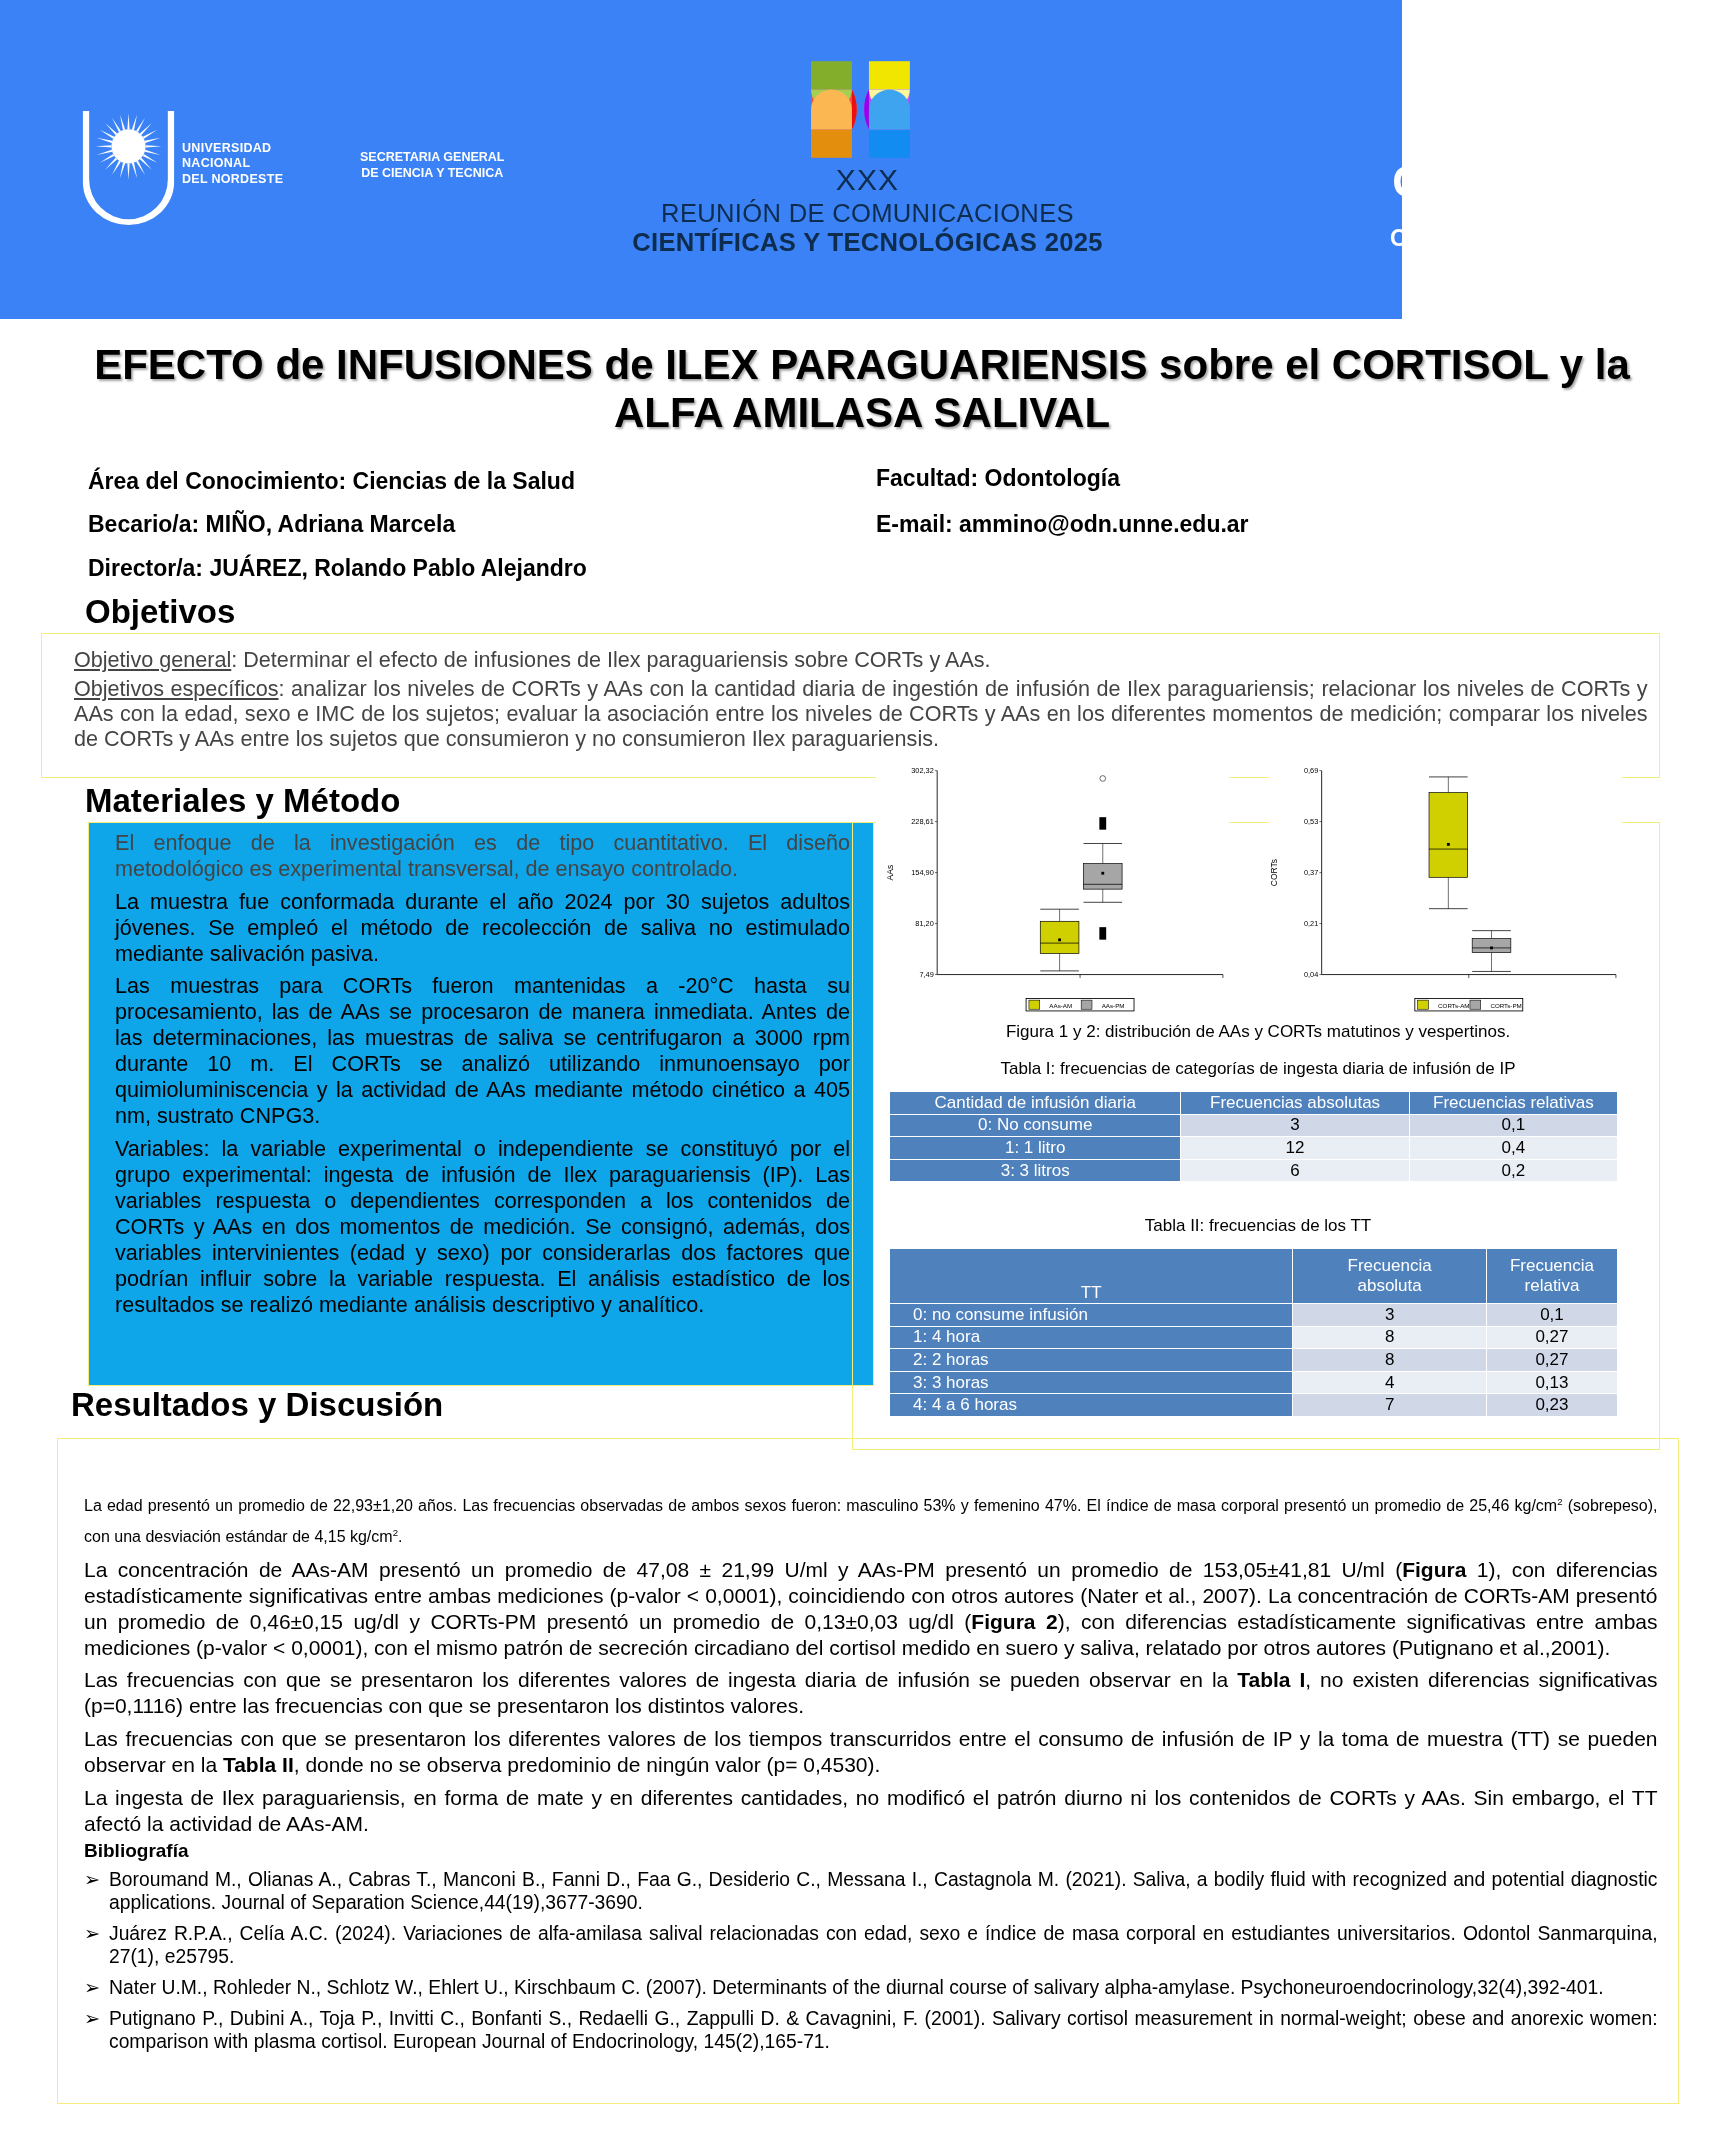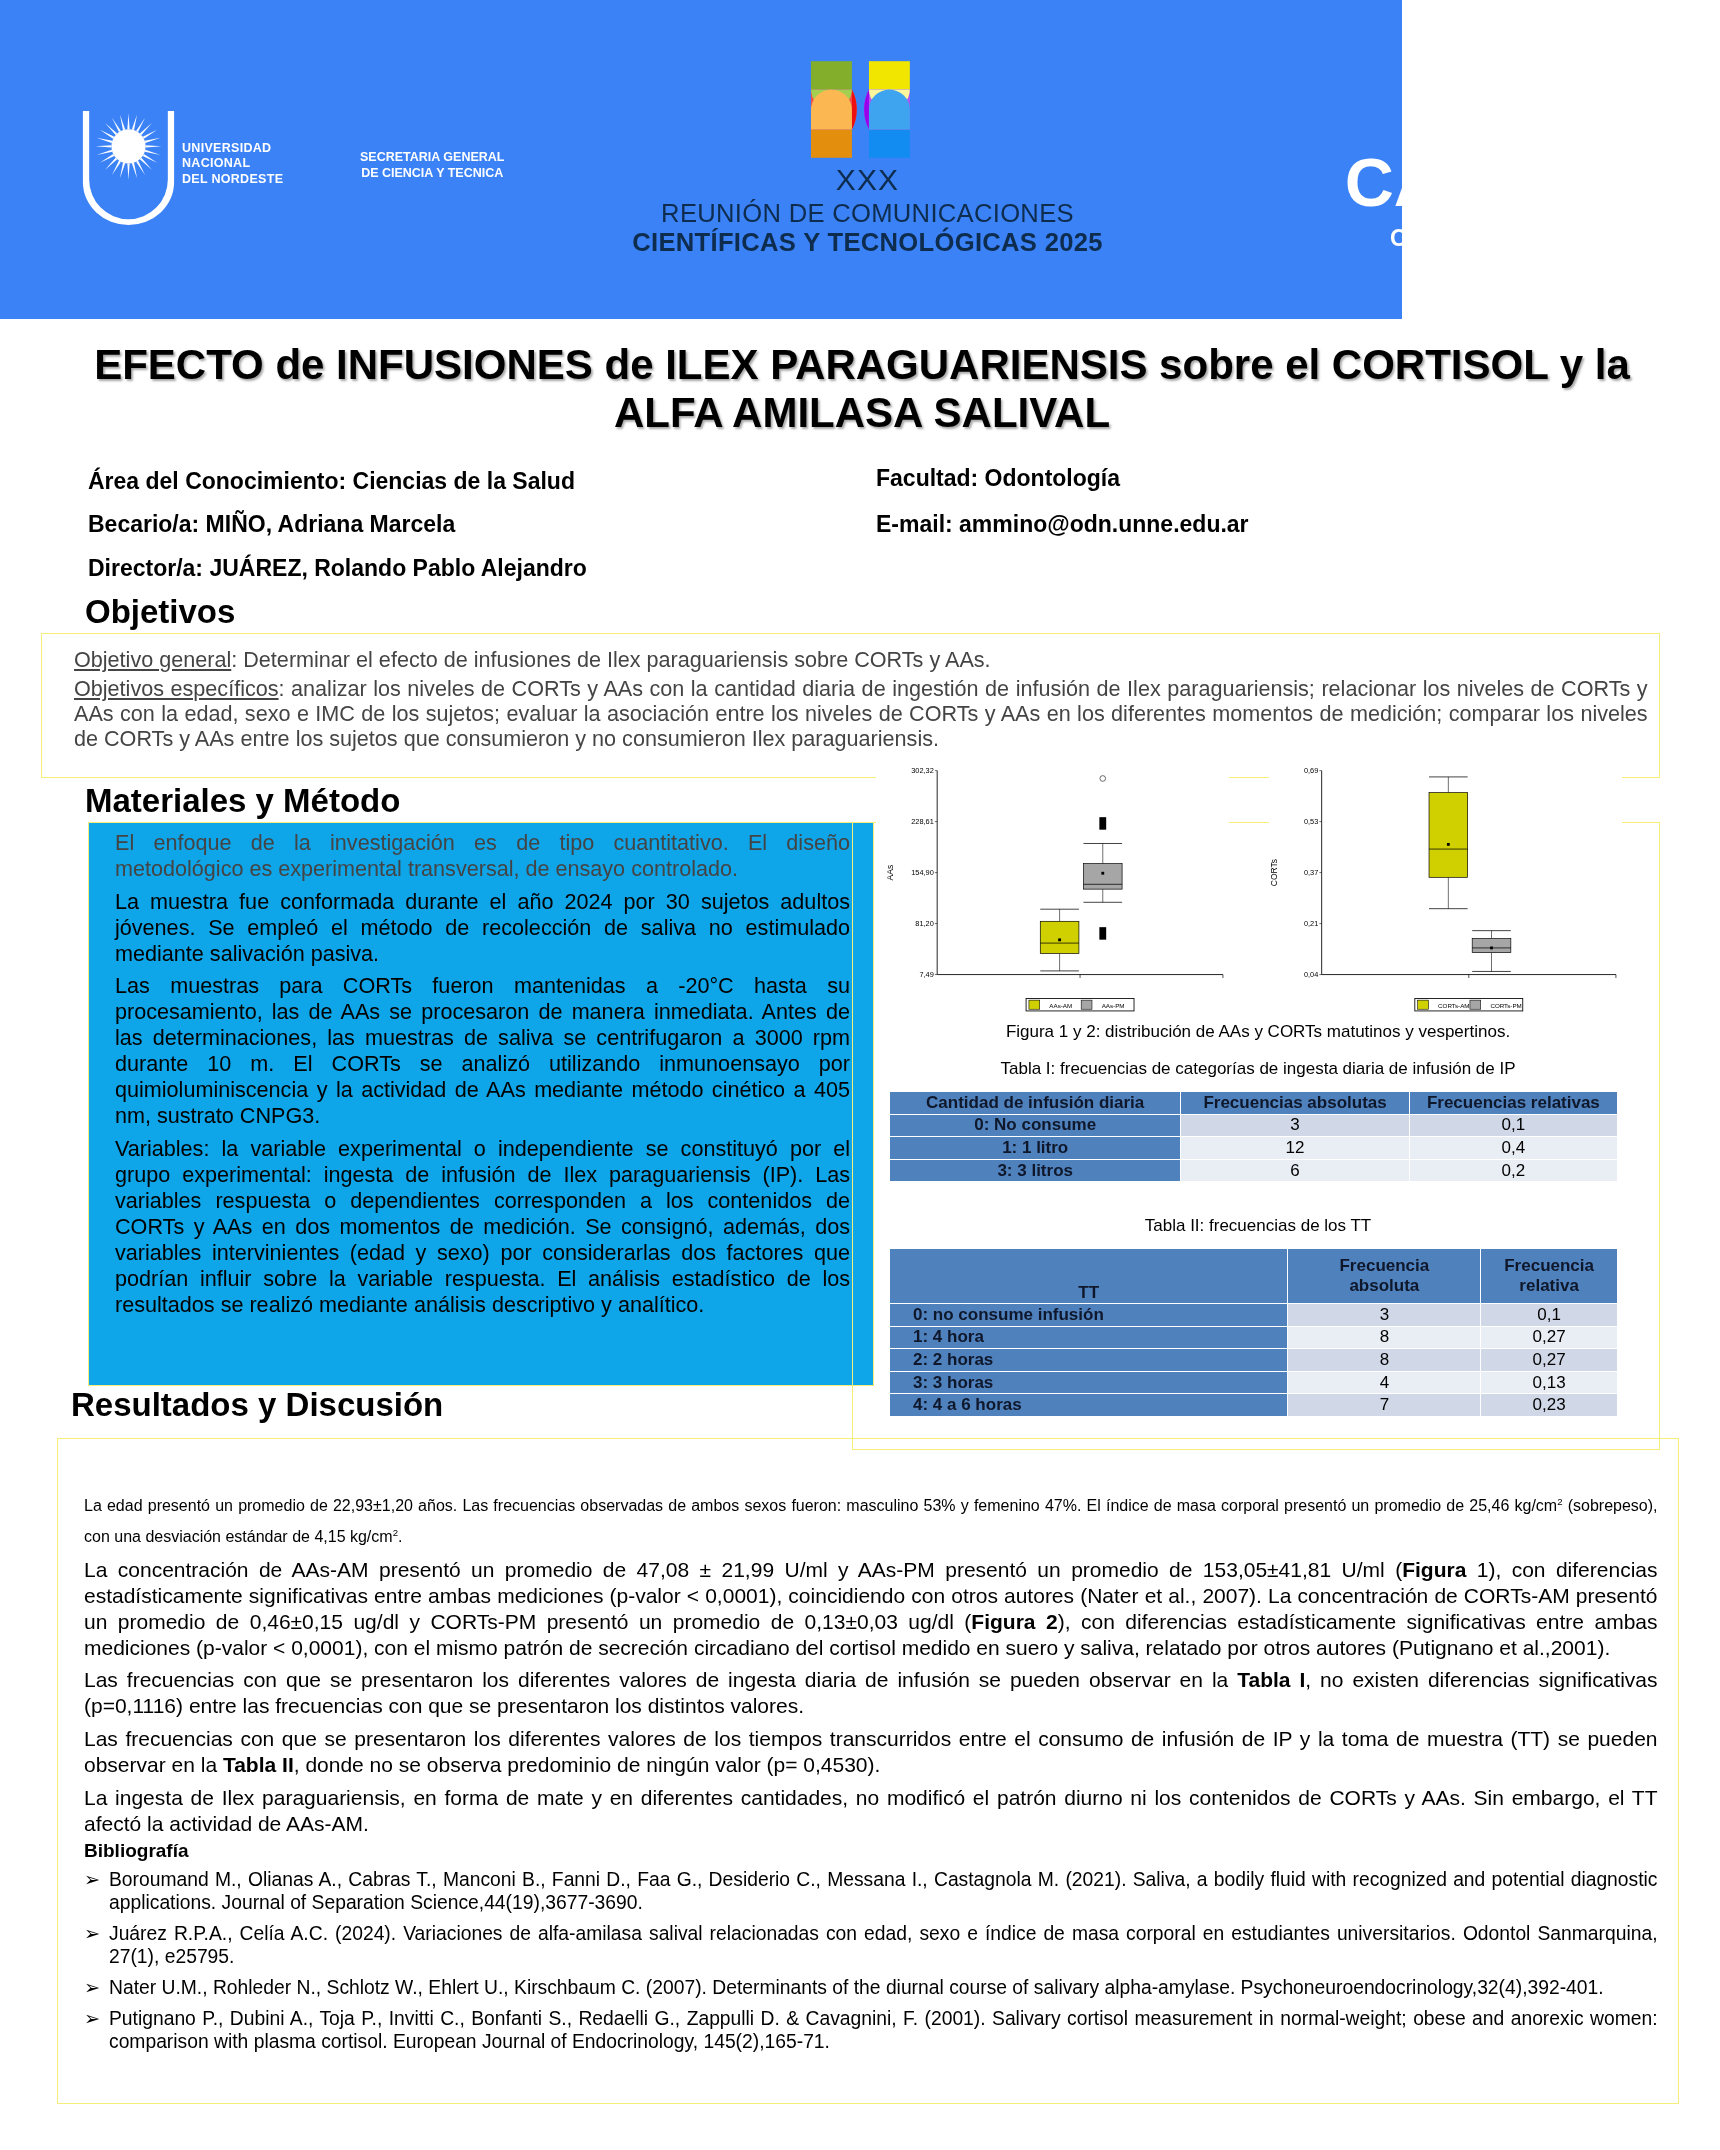--- a/index.html
+++ b/index.html
@@ -8,35 +8,35 @@
   .abs { position:absolute; }
   
   #header { left:0; top:0; width:1402px; height:319px; background:#3b82f6; }
   .unne-logo { left:80px; top:111px; width:97px; height:114px; }
   .unne-text { left:182px; top:141px; color:#fff; font-weight:bold; font-size:12.5px; line-height:15.4px; letter-spacing:0.3px; }
   .secyt-text { left:360px; top:149px; color:#fff; font-weight:bold; font-size:12.5px; line-height:16px; text-align:center; }
   .event-logo { left:811px; top:61px; width:100px; height:97px; }
   .event-xxx { left:597px; width:541px; top:163px; text-align:center; color:#0E2C4E; font-weight:400; font-size:30px; letter-spacing:1.1px; }
   .event-line1 { left:597px; width:541px; top:199px; text-align:center; color:#0E2C4E; font-size:25.6px; letter-spacing:0.3px; }
   .event-line2 { left:597px; width:541px; top:228px; text-align:center; color:#0E2C4E; font-weight:900; font-size:25.6px; letter-spacing:0.3px; }
-  .code { left:1252px; width:455px; top:145px; text-align:center; color:#fff; font-weight:bold; font-size:68px; line-height:74px; }
+  .code { left:1252px; width:455px; top:145px; text-align:center; color:#fff; font-weight:bold; font-size:44px; line-height:74px; }
   .code-sub { left:1252px; width:455px; top:225px; text-align:center; color:#fff; font-weight:bold; font-size:23px; }
   
   .title { left:51px; width:1622px; top:341px; text-align:center; font-weight:bold; font-size:42px; line-height:48px;
            text-shadow:1.7px 1.7px 2.3px rgba(0,0,0,0.35); }
   .info { font-weight:bold; font-size:23px; }
   .section-h { font-weight:bold; font-size:33px; }
   .box { border:1.7px solid #F5EE7A; box-sizing:border-box; }
   .para { font-size:21.6px; line-height:26px; text-align:justify; margin:0 0 6.8px 0; }
   .grey { color:#444; }
   u { text-decoration:underline; }
   
   table { border-collapse:collapse; font-size:17px; }
   td, th { padding:0 5.7px; height:21.6px; border:1.7px solid #fff; }
-  .th-blue { background:#4F81BD; color:#0f172a; font-weight:bold; }
+  .th-blue { background:#4F81BD; color:#ffffff; font-weight:normal; }
   .row-a { background:#D0D8E8; text-align:center; }
   .row-b { background:#E9EDF4; text-align:center; }
   .caption { font-size:17px; text-align:center; }
   .biblio li { font-size:19.3px; line-height:23px; text-align:justify; margin-bottom:8px; list-style:none; position:relative; padding-left:25px; }
   .biblio li::before { content:"➢"; position:absolute; left:0; top:0; }
   sup { font-size:60%; }
 </style>
 </head>
 <body>
 

